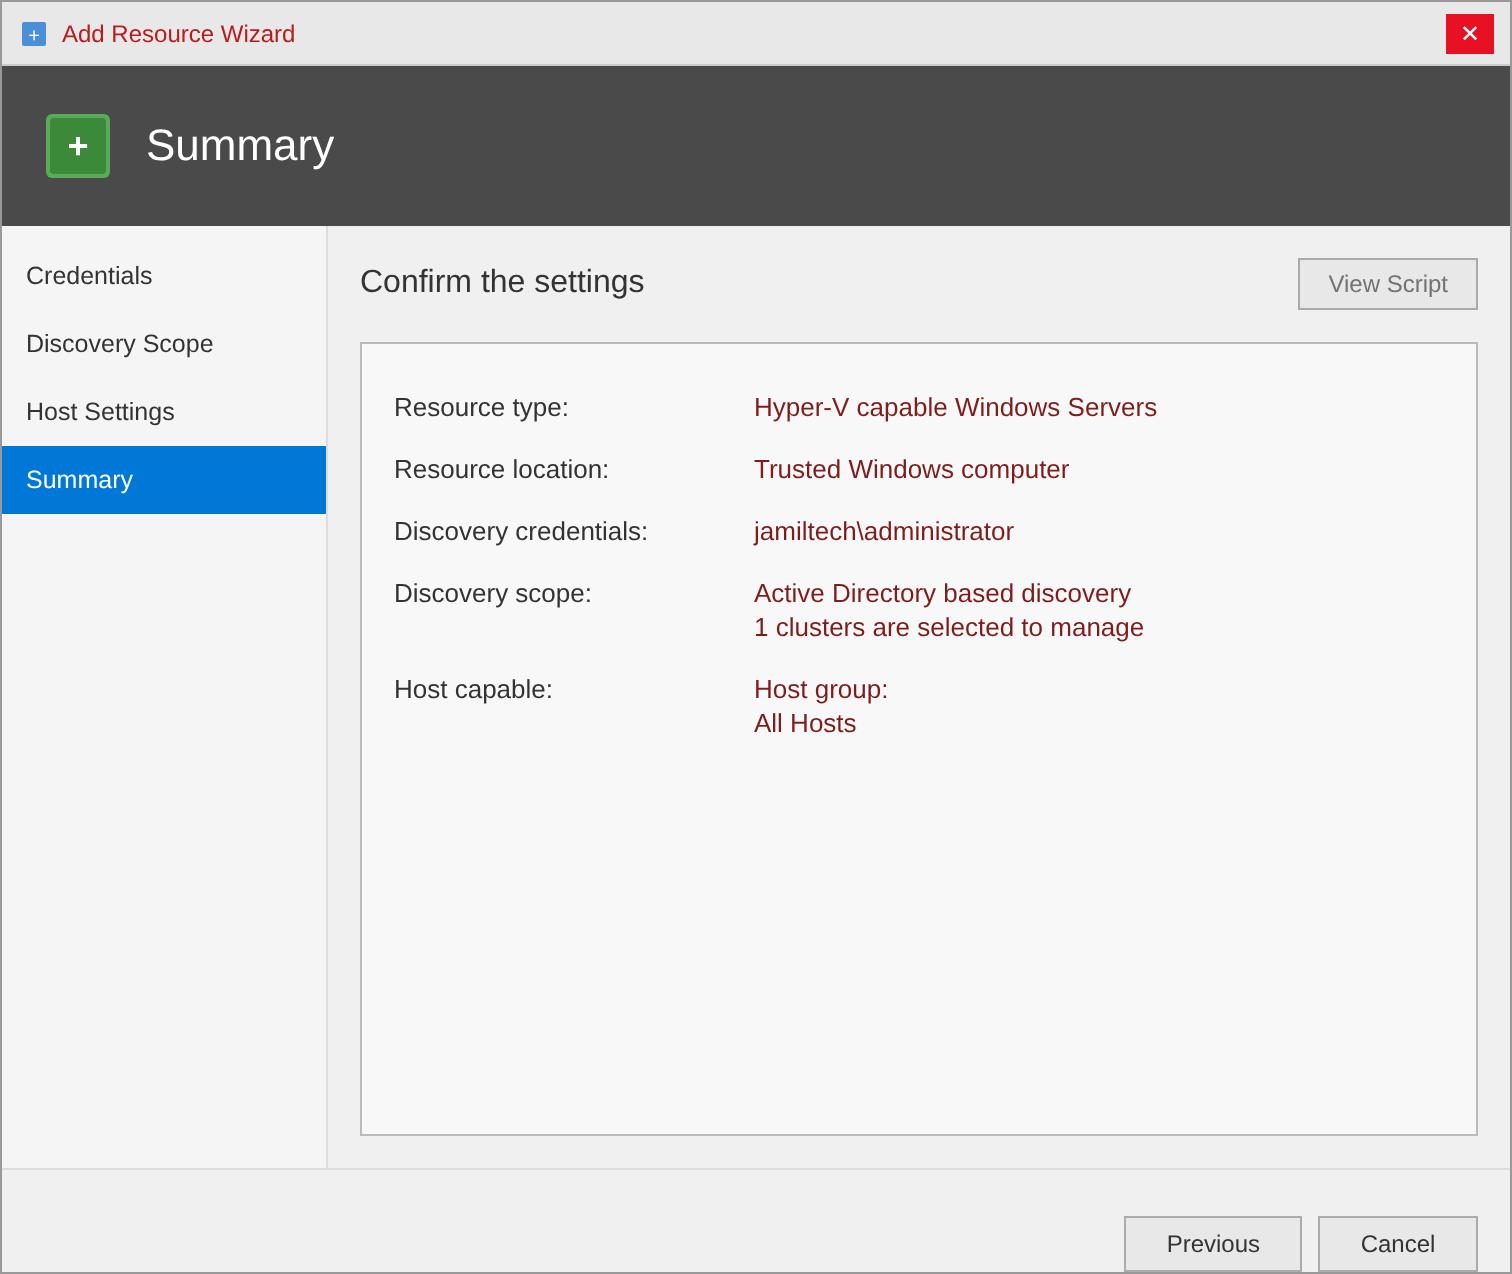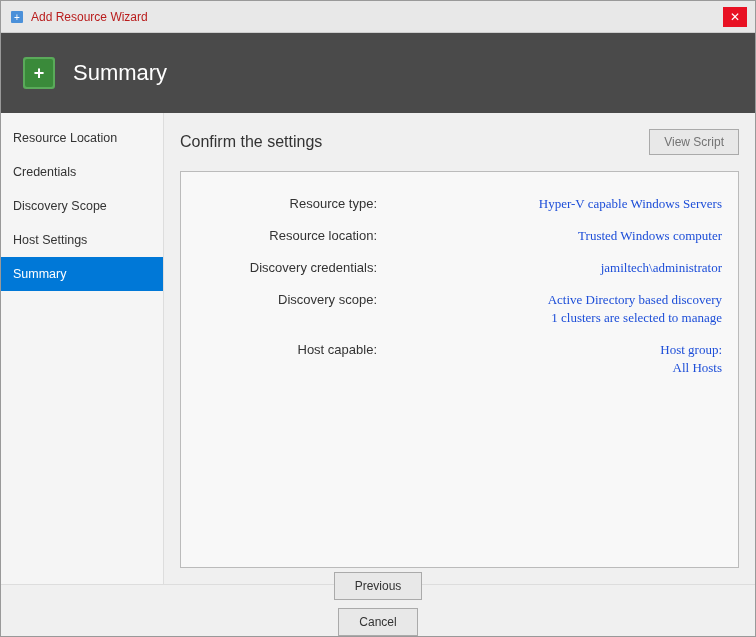--- a/index.html
+++ b/index.html
@@ -154,50 +154,47 @@
 
     .settings-table {
       width: 100%;
       border-collapse: collapse;
     }
 
     .settings-table tr td {
       padding: 4px 0;
       vertical-align: top;
       font-size: 13px;
-      text-align: right;
     }
 
     .settings-table tr td:first-child {
       width: 180px;
       color: #333;
       font-weight: 400;
     }
 
     .settings-table tr td:last-child {
-      color: #1d4ed8;
-      font-family: Liberation Serif, serif;
+      color: #7f1d1d;
     }
 
     .sub-text {
       display: block;
       margin-top: 2px;
     }
 
     .footer {
       height: 52px;
       background: #f0f0f0;
       border-top: 1px solid #ddd;
       display: flex;
-      align-items: center;
+      align-items: flex-end;
       justify-content: flex-end;
       padding: 0 16px;
       gap: 8px;
       flex-shrink: 0;
-      flex-direction: column;
     }
 
     .footer-btn {
       background: #e8e8e8;
       border: 1px solid #aaa;
       padding: 6px 20px;
       font-size: 12px;
       cursor: pointer;
       color: #333;
       min-width: 80px;
@@ -228,21 +225,20 @@
         <rect x="4" y="4" width="28" height="28" fill="#3a8a3a" rx="2"></rect>
         <text x="18" y="24" text-anchor="middle" font-size="18" fill="white" font-weight="bold">+</text>
       </svg>
     </div>
     <span class="header-title">Summary</span>
   </div>
 
   <div class="content">
 
     <div class="sidebar">
-      <div class="sidebar-item">Resource Location</div>
       <div class="sidebar-item">Credentials</div>
       <div class="sidebar-item">Discovery Scope</div>
       <div class="sidebar-item">Host Settings</div>
       <div class="sidebar-item active">Summary</div>
     </div>
 
     <div class="main">
       <div class="main-header">
         <span class="main-title">Confirm the settings</span>
         <button class="view-script-btn">View Script</button>

